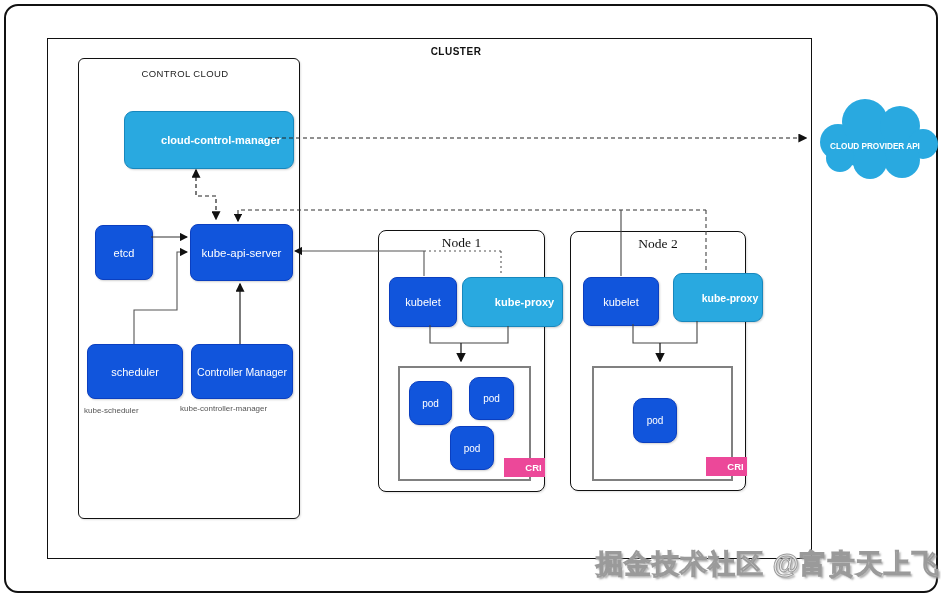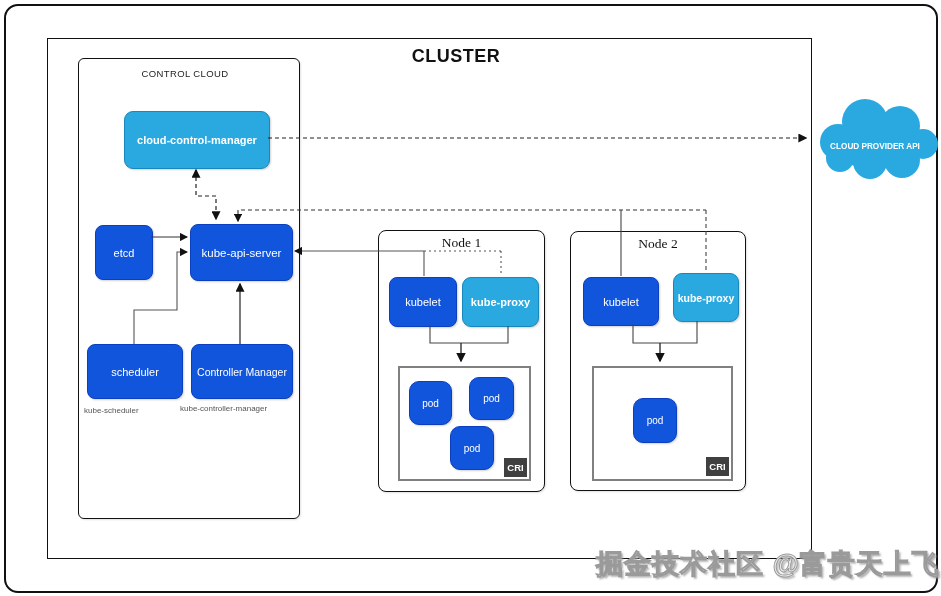--- a/index.html
+++ b/index.html
@@ -3,40 +3,40 @@
 <meta charset="utf-8">
 <style>
   html,body{margin:0;padding:0;background:#ffffff;}
   body{font-family:"Liberation Sans",sans-serif;}
   .canvas{position:relative;width:941px;height:596px;background:#fff;overflow:hidden;}
   .outer-frame{position:absolute;left:4px;top:4px;width:930px;height:585px;
     border:2.5px solid #111;border-radius:14px;background:#fff;}
   .cluster{position:absolute;left:47px;top:38px;width:763px;height:519px;
     border:1.6px solid #111;background:#fff;}
   .cluster-title{position:absolute;left:396px;top:46px;width:120px;text-align:center;
-    font-size:18px;font-weight:bold;color:#111;letter-spacing:.5px;}
+    font-size:10px;font-weight:bold;color:#111;letter-spacing:.5px;}
   .control-plane{position:absolute;left:78px;top:58px;width:220px;height:459px;
     border:1.6px solid #111;border-radius:6px;background:#fff;box-shadow:1px 1px 2px rgba(0,0,0,.12);}
   .cp-title{position:absolute;left:115px;top:68px;width:140px;text-align:center;
     font-size:9.5px;color:#222;letter-spacing:.4px;}
   .bluebox{position:absolute;display:flex;align-items:center;justify-content:center;
     background:#1155dc;border:1px solid #0b3fc0;border-radius:8px;color:#fff;
     font-weight:normal;font-size:11px;box-shadow:1px 1px 2px rgba(0,0,0,.18);text-align:center;}
   .lightbox{position:absolute;display:flex;align-items:center;justify-content:center;
     background:#29a9e0;border:1px solid #1787bd;border-radius:9px;color:#fff;
-    font-weight:bold;font-size:11px;box-shadow:1px 1px 2px rgba(0,0,0,.18);text-align:center;}
+    font-weight:bold;font-size:11px;box-shadow:1px 1px 2px rgba(0,0,0,.18);text-align:center;padding-left:24px;}
   .sublabel{position:absolute;text-align:left;font-size:8px;color:#555;}
   .node{position:absolute;border:1.7px solid #111;border-radius:8px;background:#fff;
     box-shadow:1px 1px 2px rgba(0,0,0,.12);}
   .node-title{position:absolute;left:0;right:0;top:4px;text-align:center;
     font-family:"Liberation Serif",serif;font-size:13.5px;color:#111;}
   .pod-container{position:absolute;border:2px solid #808080;background:#fff;}
   .pod{border-radius:10px;font-size:10px;}
   .cri{position:absolute;display:flex;align-items:center;justify-content:center;
-    background:#404040;color:#fff;font-weight:bold;font-size:9.5px;}
+    background:#ec4899;color:#fff;font-weight:bold;font-size:9.5px;padding-left:18px;}
   .connector-layer{position:absolute;left:0;top:0;z-index:5;pointer-events:none;}
   .cloud-svg{position:absolute;left:810px;top:96px;z-index:2;}
   .watermark{position:absolute;left:596px;top:546px;width:345px;z-index:9;
     font-size:27px;font-weight:bold;color:#ececec;letter-spacing:1px;white-space:nowrap;
     -webkit-text-stroke:1px #9a9a9a;text-shadow:2px 2px 2px rgba(160,160,160,.85);}
 </style>
 </head>
 <body>
 
 <div class="canvas">

